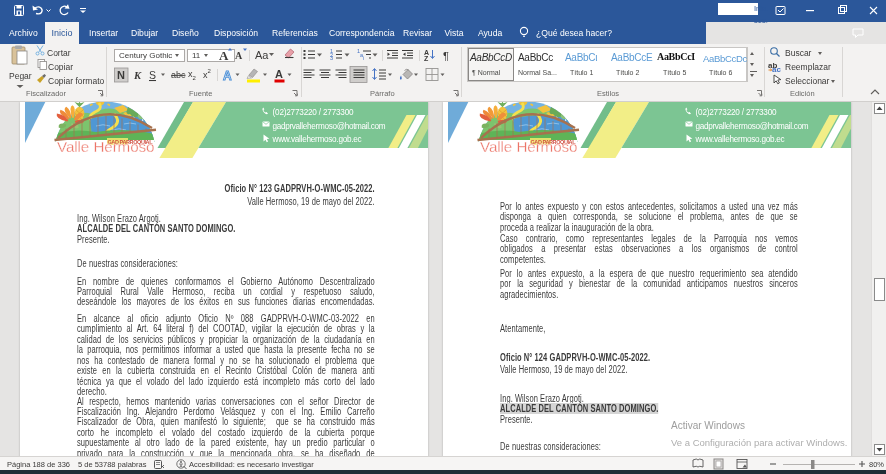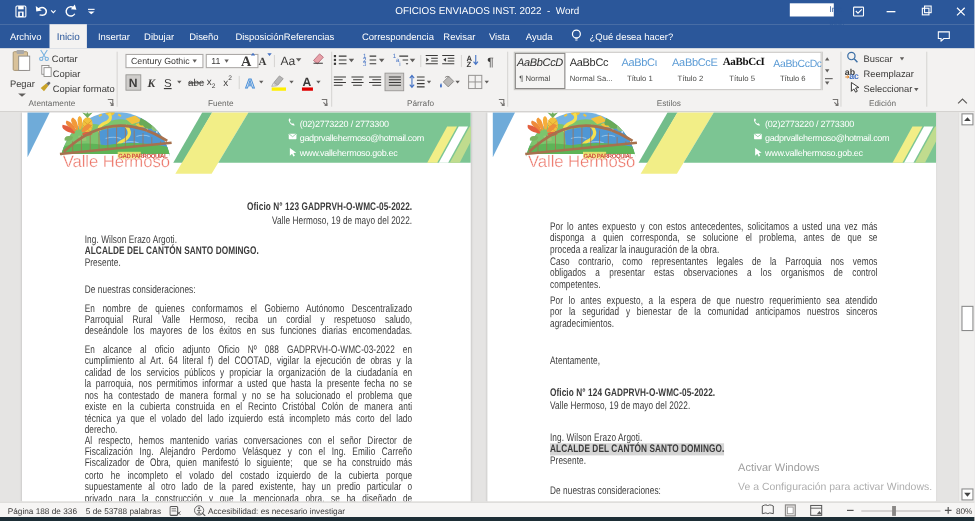--- a/index.html
+++ b/index.html
@@ -1,20 +1,20 @@
 <!DOCTYPE html>
 <html><head>
 <meta charset="utf-8">
 <style>
 * { margin:0; padding:0; box-sizing:border-box; }
 html,body { width:886px; height:474px; overflow:hidden; font-family:"Liberation Sans", sans-serif; }
 #app { position:relative; width:886px; height:474px; background:#e5e4e3; }
 
 #titlebar { position:absolute; left:0; top:0; width:886px; height:22px; background:#2b579a; color:#fff; }
-#tabrow { position:absolute; left:0; top:22px; width:886px; height:22px; background:#2b579a; }
+#tabrow { position:absolute; left:0; top:22px; width:706px; height:22px; background:#2b579a; }
 .tab { position:absolute; top:0; height:22px; color:#fff; font-size:8.6px; line-height:22px; text-align:center; }
 #tab-active { position:absolute; left:45px; top:0; width:34px; height:22px; background:#f3f2f1; color:#2b579a; font-size:9px; line-height:22px; text-align:center; }
 
 #ribbon { position:absolute; left:0; top:44px; width:886px; height:58px; background:#f3f2f1; border-bottom:1px solid #d1cfcd; }
 .gsep { position:absolute; top:3px; height:50px; width:1px; background:#d8d6d4; }
 .glabel { position:absolute; top:45px; font-size:7.5px; color:#6a6a68; }
 .rtext { position:absolute; font-size:8.5px; color:#3b3a39; white-space:nowrap; }
 .caret { position:absolute; width:0; height:0; border-left:2.5px solid transparent; border-right:2.5px solid transparent; border-top:3px solid #605e5c; }
 .stysample { position:absolute; font-size:10px; letter-spacing:-0.3px; white-space:nowrap; }
 .stylabel { position:absolute; font-size:7px; color:#4a4a48; white-space:nowrap; }
@@ -60,31 +60,30 @@
       <rect x="80" y="8" width="6" height="1" fill="#fff"></rect>
       <path d="M 80 10.5 L 86 10.5 L 83 13 Z" fill="#fff"></path>
 
       <rect x="776" y="6.5" width="9" height="8" rx="0.5" fill="none" stroke="#fff" stroke-width="1"></rect>
       <path d="M 778 10 l 2 2 l 3.5 -3.5" stroke="#fff" stroke-width="1" fill="none"></path>
       <rect x="806" y="10" width="8" height="1.2" fill="#fff"></rect>
       <rect x="838.5" y="7.5" width="6" height="6" fill="none" stroke="#fff" stroke-width="1"></rect>
       <rect x="840.5" y="5.5" width="6" height="6" fill="none" stroke="#fff" stroke-width="1"></rect>
       <path d="M 870 7 l 7 7 M 877 7 l -7 7" stroke="#fff" stroke-width="1.1"></path>
     </svg>
-    <div style="position:absolute;left:0;top:5px;width:886px;text-align:center;font-size:9px;color:#fff;">OFICIOS ENVIADOS INST. 2022&nbsp; -&nbsp; Word</div>
     <div style="position:absolute;left:718px;top:3px;width:40px;height:12px;background:#fff;color:#2b579a;font-size:7.5px;text-align:center;line-height:12px;padding-left:36px;">Inic. ses.</div>
   </div>
   <div id="tabrow">
     <div class="tab" style="left:9px;width:28px;">Archivo</div>
     <div id="tab-active">Inicio</div>
     <div class="tab" style="left:89px;width:26px;">Insertar</div>
     <div class="tab" style="left:131px;width:25px;">Dibujar</div>
     <div class="tab" style="left:172px;width:26px;">Diseño</div>
     <div class="tab" style="left:214px;width:40px;">Disposición</div>
-    <div class="tab" style="left:258px;width:40px;">Referencias</div>
+    <div class="tab" style="left:272px;width:40px;">Referencias</div>
     <div class="tab" style="left:329px;width:58px;">Correspondencia</div>
     <div class="tab" style="left:403px;width:26px;">Revisar</div>
     <div class="tab" style="left:444px;width:20px;">Vista</div>
     <div class="tab" style="left:478px;width:23px;">Ayuda</div>
     <svg width="14" height="16" style="position:absolute;left:517px;top:3px;">
       <circle cx="7" cy="6" r="3.6" fill="none" stroke="#fff" stroke-width="1.1"></circle>
       <path d="M 5.6 9.5 h 2.8 M 6 11.3 h 2" stroke="#fff" stroke-width="1"></path>
     </svg>
     <div class="tab" style="left:536px;width:90px;text-align:left;">¿Qué desea hacer?</div>
     <svg width="12" height="10" style="position:absolute;left:852px;top:6px;">
@@ -95,21 +94,21 @@
     <div class="gsep" style="left:106px"></div>
     <div style="position:absolute;left:249px;top:6px;width:1px;height:11px;background:#d8d6d4"></div>
     <div style="position:absolute;left:217px;top:25px;width:1px;height:12px;background:#d8d6d4"></div>
     <div style="position:absolute;left:382px;top:6px;width:1px;height:11px;background:#d8d6d4"></div>
     <div style="position:absolute;left:419px;top:6px;width:1px;height:11px;background:#d8d6d4"></div>
     <div class="gsep" style="left:301px"></div>
     <div class="gsep" style="left:461px"></div>
     <div class="gsep" style="left:764px"></div>
     <div class="gsep" style="left:842px"></div>
 
-    <div class="glabel" style="left:26px">Atentamente</div>
+    <div class="glabel" style="left:26px">Fiscalizador</div>
     <div class="glabel" style="left:189px">Fuente</div>
     <div class="glabel" style="left:370px">Párrafo</div>
     <div class="glabel" style="left:597px">Estilos</div>
     <div class="glabel" style="left:790px">Edición</div>
 
     <div class="rtext" style="left:9px;top:27px;">Pegar</div>
     <div class="rtext" style="left:47px;top:3.5px;">Cortar</div>
     <div class="rtext" style="left:48px;top:17.5px;">Copiar</div>
     <div class="rtext" style="left:48px;top:31.5px;">Copiar formato</div>
 

